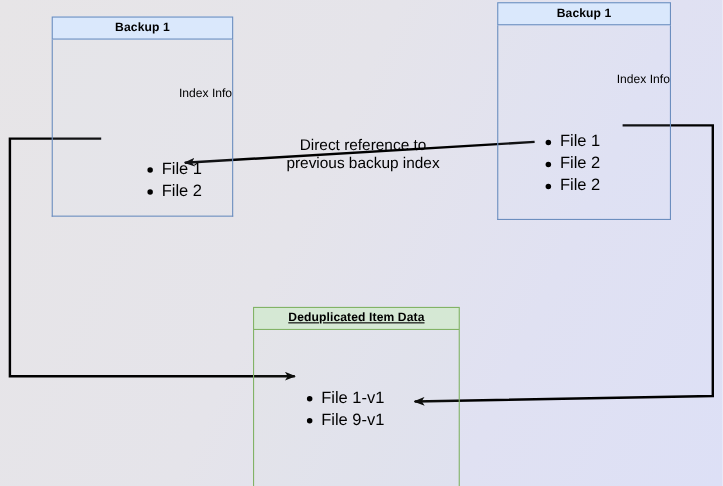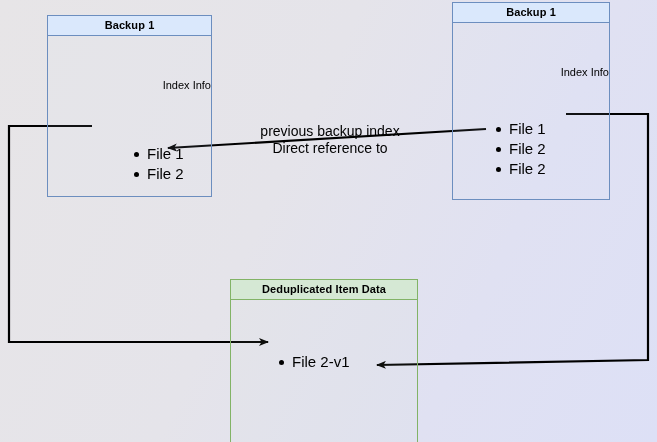--- a/index.html
+++ b/index.html
@@ -61,20 +61,21 @@
   .node.blue .body {
     background: rgba(218,232,252,0.08);
     border: 1px solid #6c8ebf;
     border-top: none;
   }
 
   
   .node.green .hdr {
     background: #d5e8d4;
     border: 1px solid #82b366;
+    text-decoration: underline;
   }
   .node.green .body {
     background: rgba(213,232,212,0.06);
     border: 1px solid #82b366;
     border-top: none;
   }
 
   .index-title {
     position: absolute;
     left: 0;
@@ -160,23 +161,24 @@
         <li>File 2</li>
         <li>File 2</li>
       </ul>
     </div>
   </div>
 
   <div class="node green" style="left:230px; top:279px; width:188px; height:166px;">
     <div class="hdr">Deduplicated Item Data</div>
     <div class="body">
       <ul class="filelist" style="left:46px; top:52px;">
-        <li>File 2-v1</li>
+        <li>File 1-v1</li>
+        <li>File 9-v1</li>
       </ul>
     </div>
   </div>
 
   <div class="edge-label" style="left:245px; top:123px; width:170px;">
+    <span class="ln">Direct reference to</span>
     <span class="ln">previous backup index</span>
-    <span class="ln">Direct reference to</span>
   </div>
 
 </div>
 
 </body></html>

